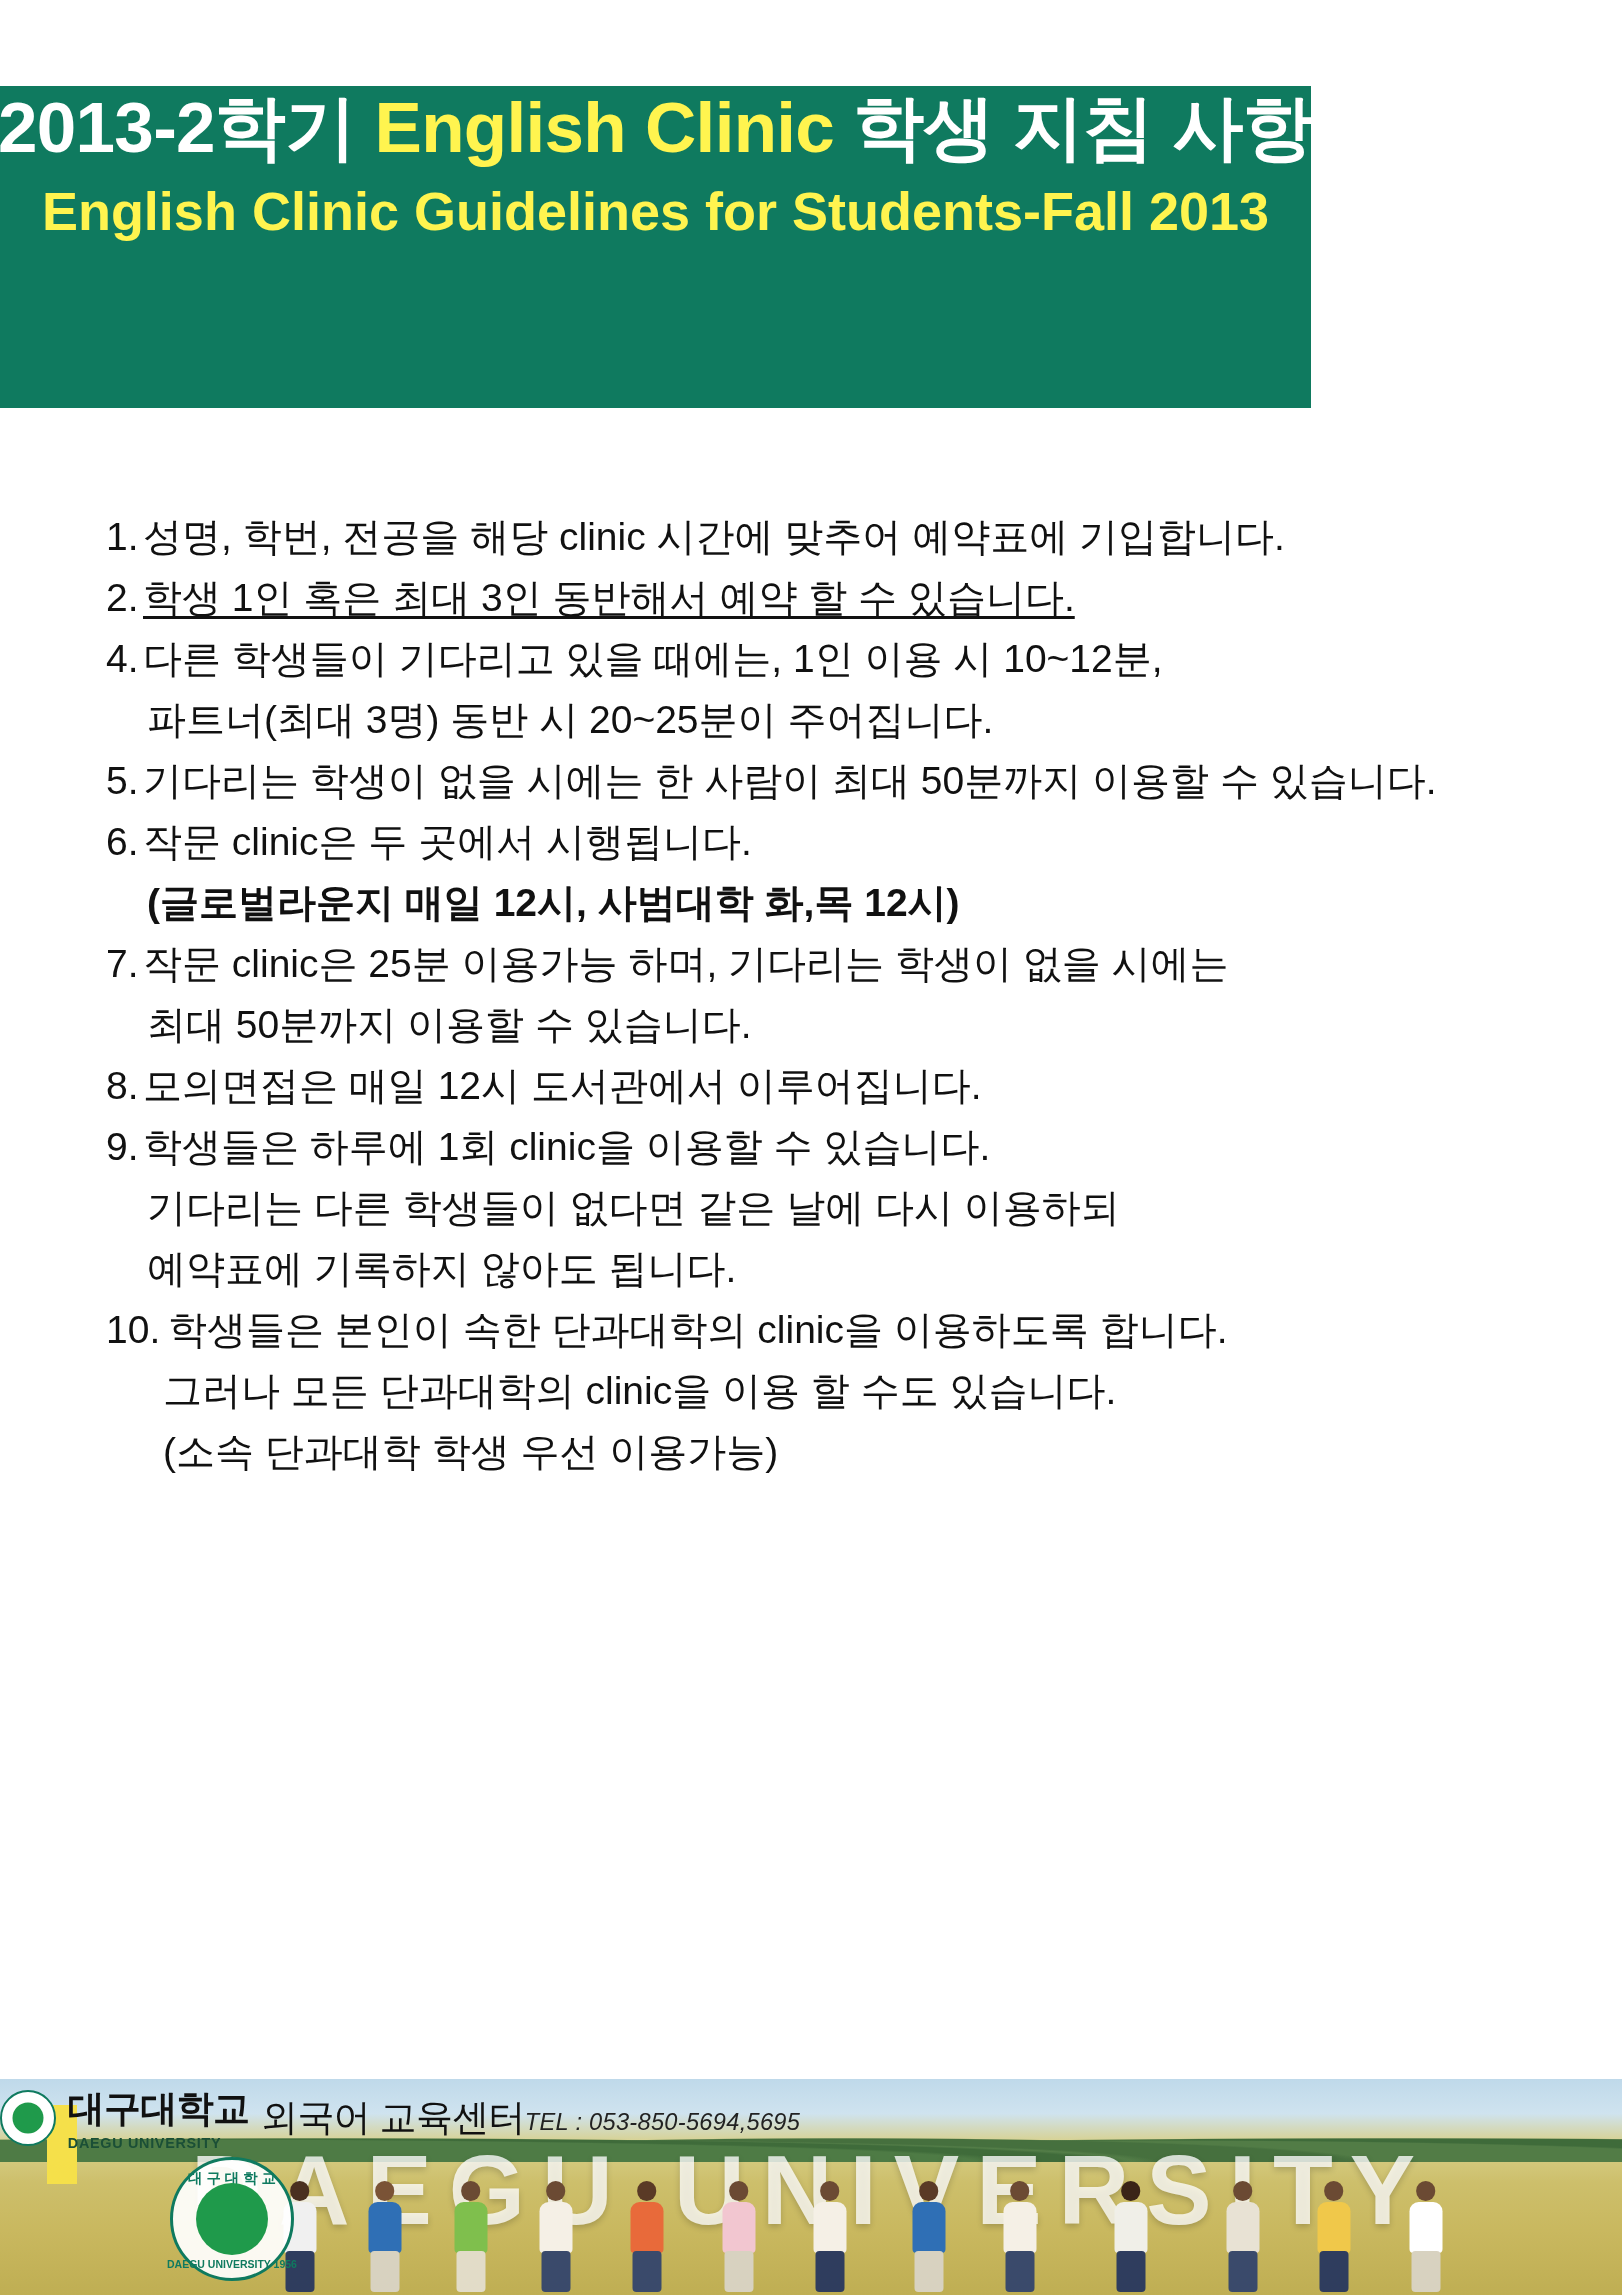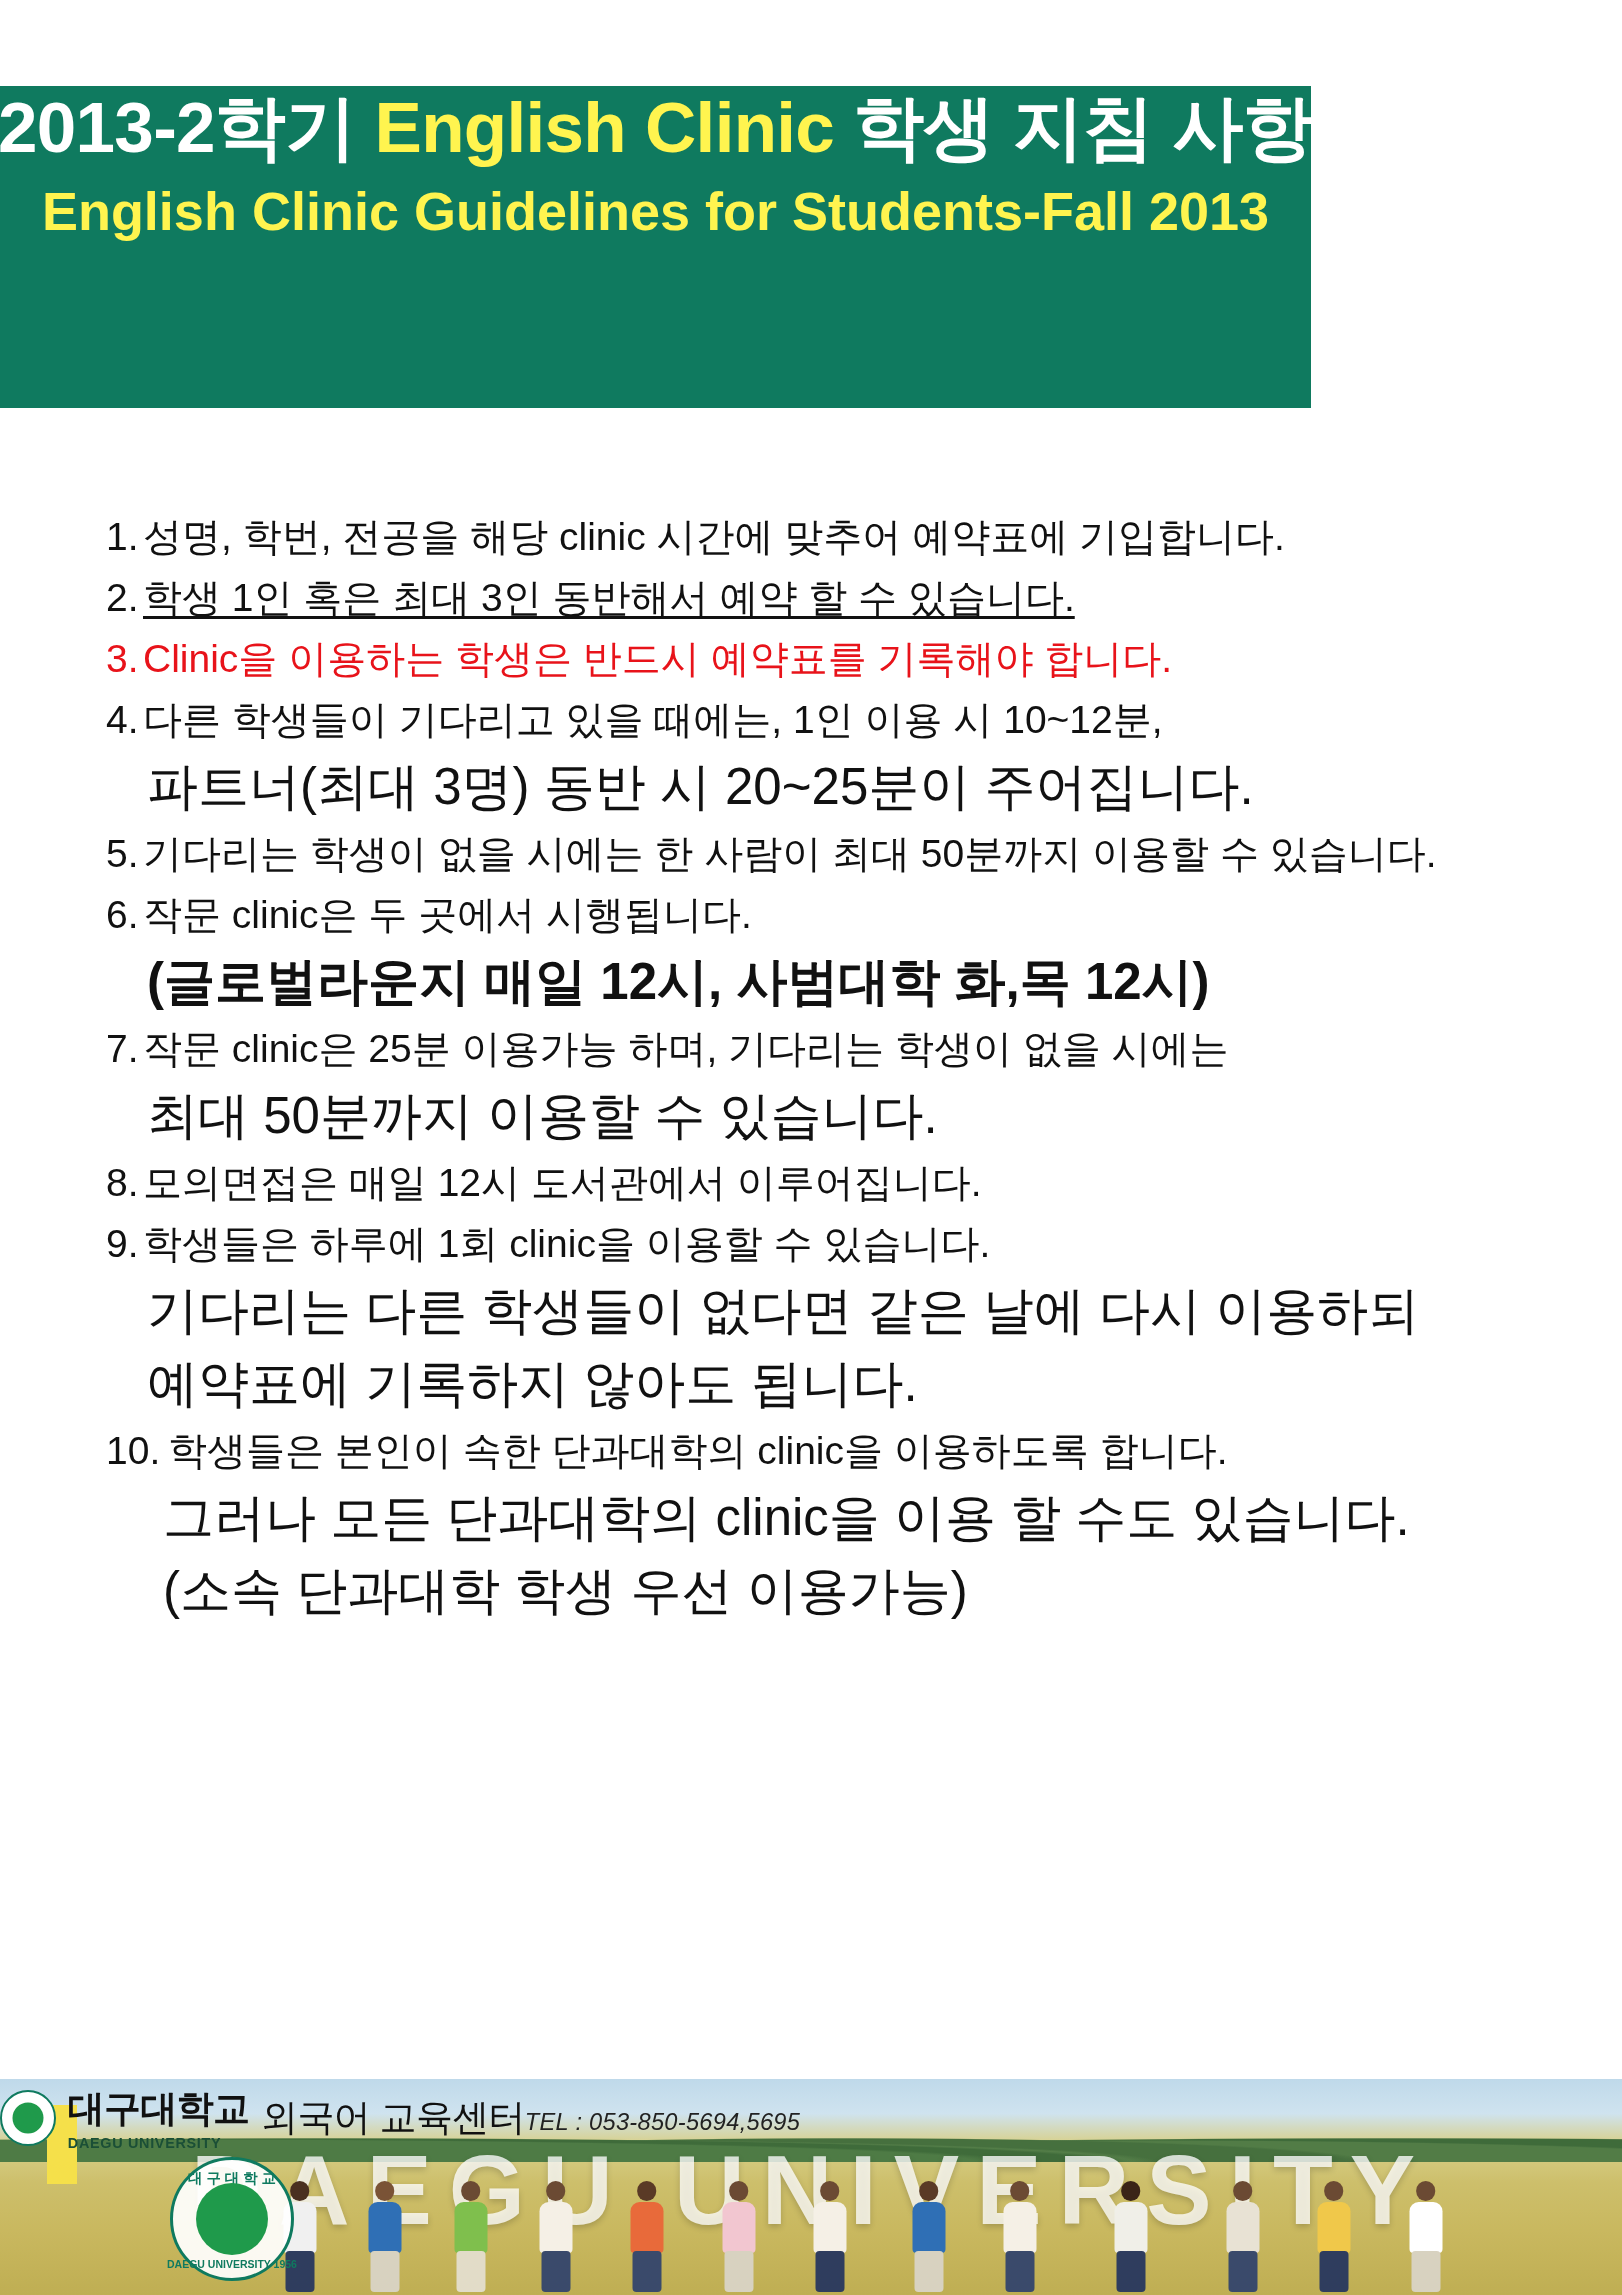--- a/index.html
+++ b/index.html
@@ -68,21 +68,21 @@
   }
   .item .num {
     display: inline-block;
     min-width: 37px;
   }
   .item.red {
     color: #e8131a;
   }
   .sub {
     display: block;
-    font-size: 51px;
+    font-size: 39px;
     line-height: 1.0;
     color: #111111;
     margin-bottom: 22px;
     padding-left: 55px;
     white-space: nowrap;
   }
   .u {
     text-decoration: underline;
     text-underline-offset: 4.6px;
   }
@@ -310,23 +310,20 @@
 <div class="content">
 
   <div class="item">
     <span class="num">1.</span><span>성명, 학번, 전공을 해당 clinic 시간에 맞추어 예약표에 기입합니다.</span>
   </div>
 
   <div class="item">
     <span class="num">2.</span><span class="u">학생 1인 혹은 최대 3인 동반해서 예약 할 수 있습니다.</span>
   </div>
 
-  <div class="item red">
-    <span class="num">3.</span><span>Clinic을 이용하는 학생은 반드시 예약표를 기록해야 합니다.</span>
-  </div>
 
   <div class="item">
     <span class="num">4.</span><span>다른 학생들이 기다리고 있을 때에는, 1인 이용 시 10~12분,</span>
   </div>
 
   <div class="sub">
     <span>파트너(최대 3명) 동반 시 20~25분이 주어집니다.</span>
   </div>
 
   <div class="item">

